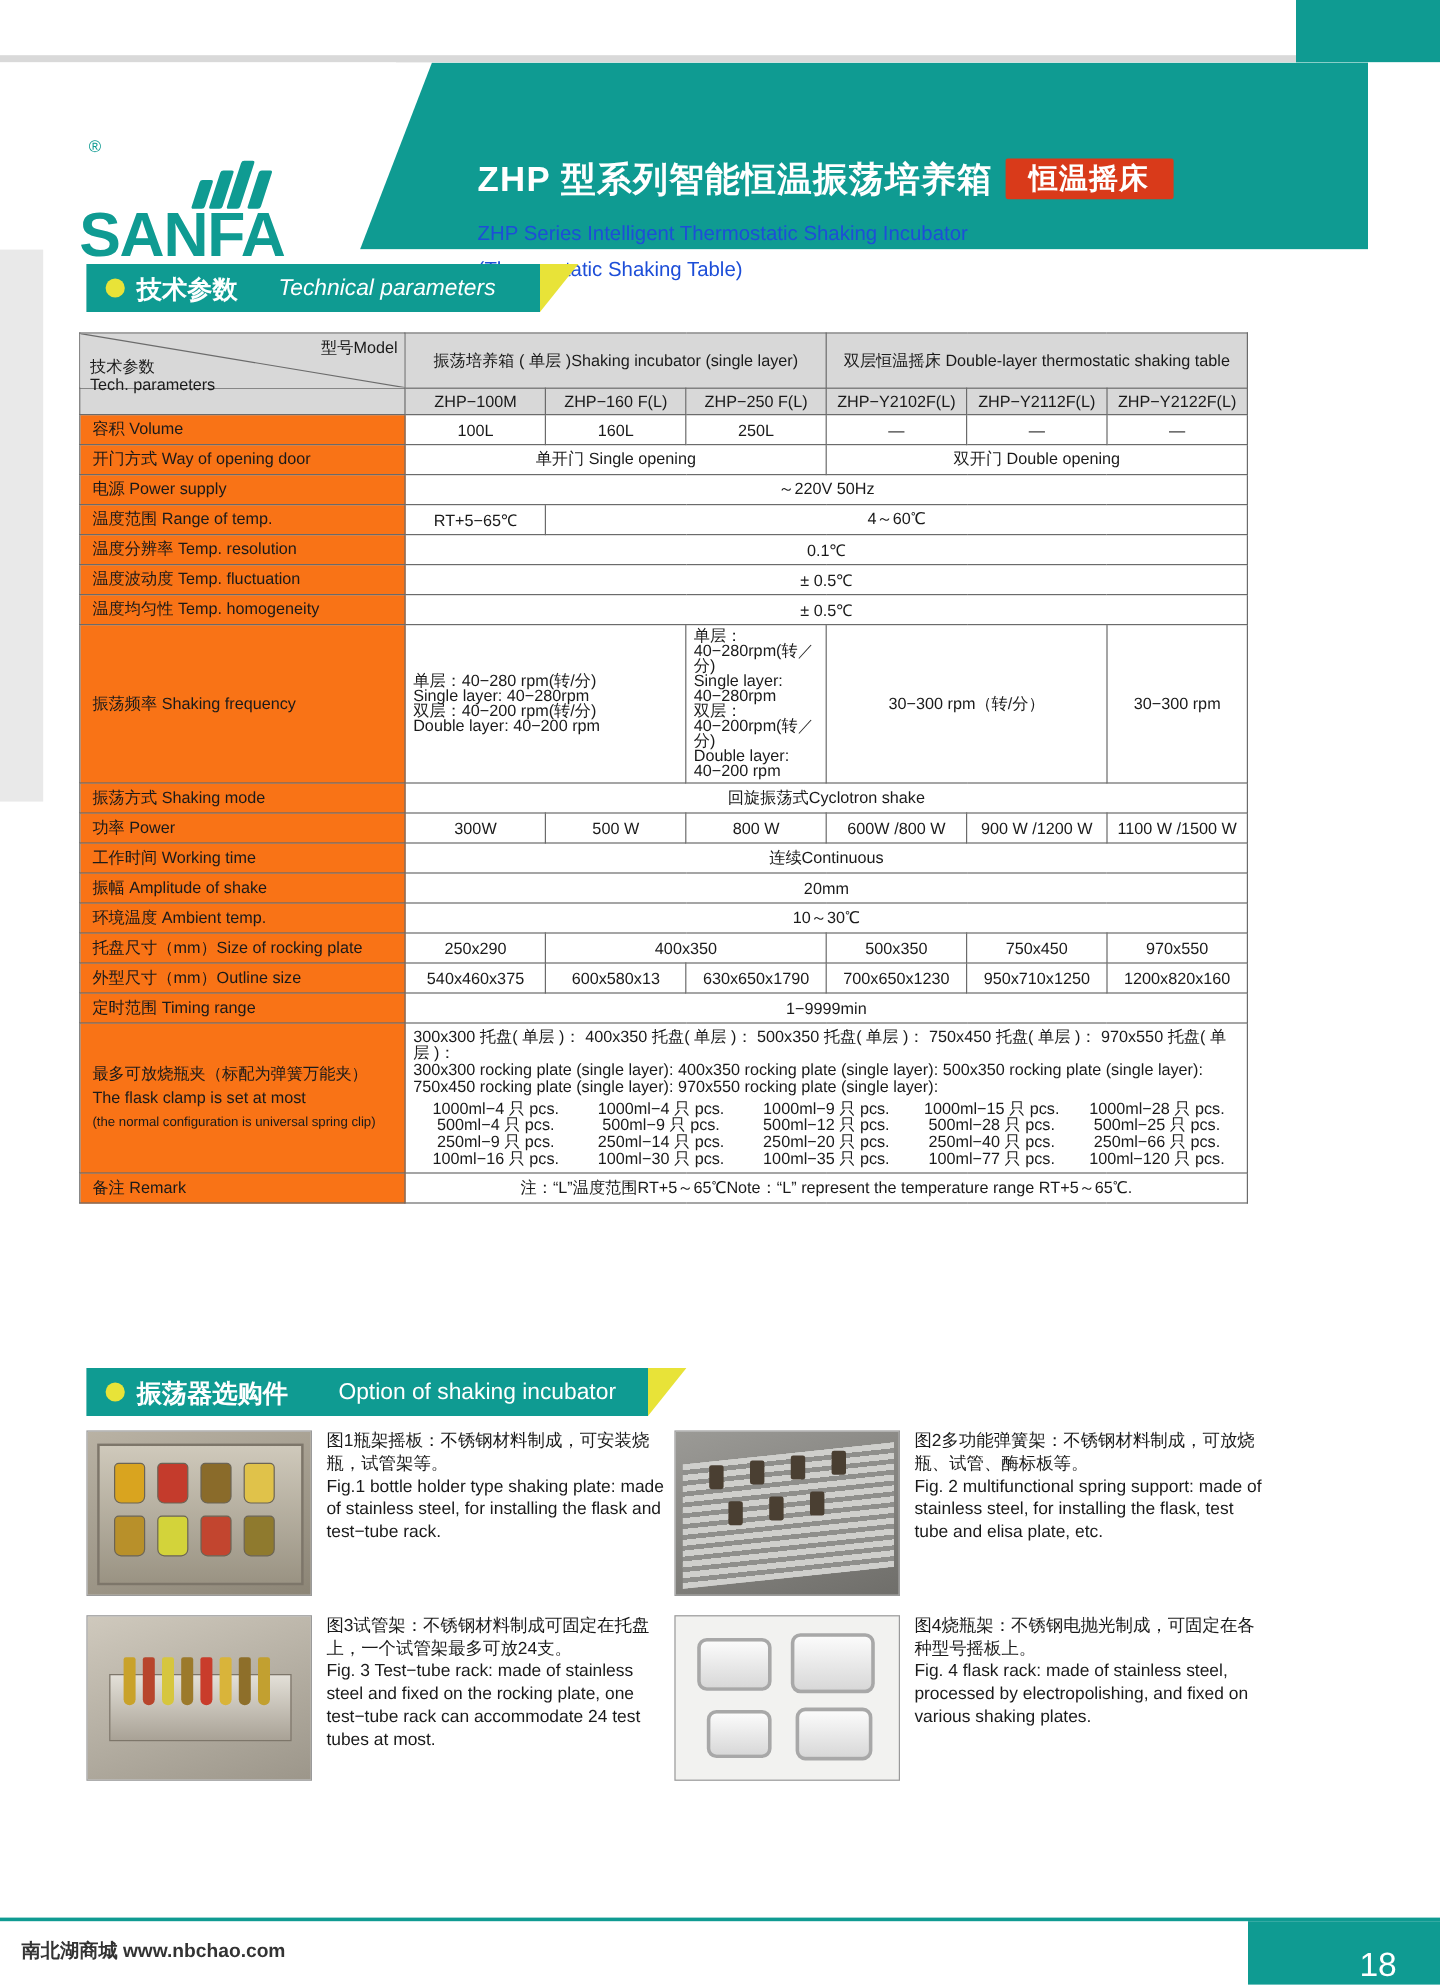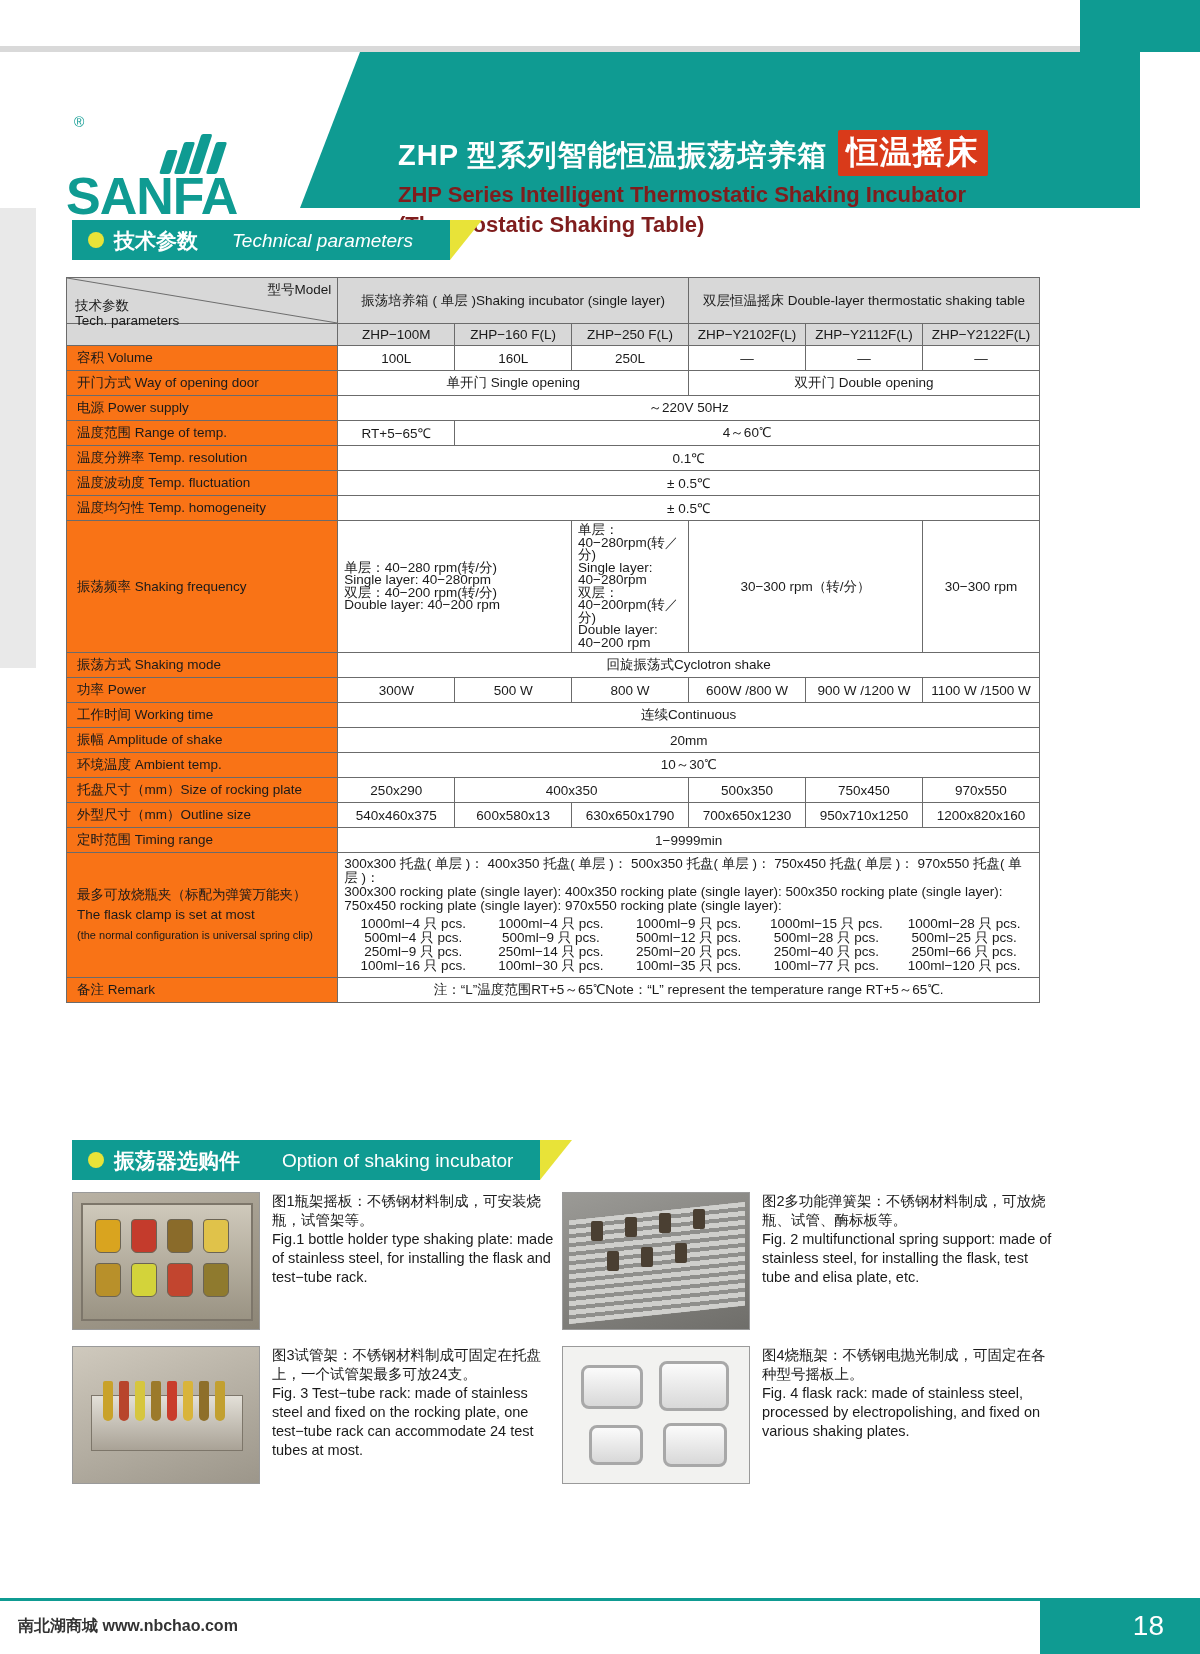--- a/index.html
+++ b/index.html
@@ -25,22 +25,22 @@
   .logo { position:absolute; left:62px; top:80px; display:flex; align-items:flex-end;flex-direction:column; }
   .logo-mark { width:74px; height:42px; position:relative; }
   .logo-mark span { position:absolute; bottom:0; width:11px; background:#0f9b92; transform:skewX(-18deg); border-radius:2px; }
   .logo-mark span:nth-child(1){ left:0; height:24px; }
   .logo-mark span:nth-child(2){ left:16px; height:32px; }
   .logo-mark span:nth-child(3){ left:32px; height:40px; }
   .logo-mark span:nth-child(4){ left:48px; height:32px; }
   .logo-text { font-family:"Liberation Sans", sans-serif; font-weight:bold; font-size:52px; color:#0f9b92; letter-spacing:-1px; line-height:44px; margin-left:4px; position:relative; }
   .reg { position:absolute; left:74px; top:62px; font-size:14px; color:#0f9b92; }
   .title-cn { position:absolute; left:398px; top:78px; font-size:29px; font-weight:bold; color:#ffffff; letter-spacing:1px; }
-  .title-badge { display:inline-block; background:#d93a1a; color:#ffffff; font-size:32px; font-weight:bold; padding:1px 9px; margin-left:10px; border-radius:2px; vertical-align:2px;}
-  .title-en { position:absolute; left:398px; top:128px; font-size:22px; color:#7f1d1d; line-height:30px; font-weight:bold; }
+  .title-badge { display:inline-block; background:#d93a1a; color:#ffffff; font-size:24px; font-weight:bold; padding:1px 20px; margin-left:10px; border-radius:2px; vertical-align:2px;}
+  .title-en { position:absolute; left:398px; top:128px; font-size:17px; color:#1d4ed8; line-height:30px; font-weight:normal; }
 
   
   .left-rail { position:absolute; left:0; top:208px; width:36px; height:460px; background:#e9e9e9; }
 
   
   .sec-head { position:absolute; height:40px; }
   .sec-head .bar { position:absolute; left:0; top:0; height:40px; background:#0f9b92; }
   .sec-head .tail { position:absolute; top:0; width:0; height:0; border-top:40px solid #e8e338; border-right:32px solid transparent; }
   .sec-head .dot { position:absolute; left:16px; top:12px; width:16px; height:16px; background:#e8e338; border-radius:50%; }
   .sec-head .label-cn { position:absolute; left:42px; top:7px; font-size:21px; color:#ffffff; font-weight:bold; }
@@ -95,21 +95,21 @@
   .ph3 .rack { position:absolute; left:18px; top:48px; width:152px; height:56px; background:linear-gradient(180deg,#e3e0d8,#a9a296); border:1px solid #7d766a; }
   .ph3 .t { position:absolute; width:10px; height:40px; border-radius:2px 2px 5px 5px; }
   .ph4 { background:#f2f2f0; }
   .ph4 .ring { position:absolute; border:3px solid #a8a8a8; border-radius:8px; background:linear-gradient(180deg,#fbfbfb,#d8d8d8); }
 
   
   .footer { position:absolute; left:0; bottom:0; width:1200px; height:56px; }
   .footer .line { position:absolute; left:0; top:0; width:1200px; height:3px; background:#0f9b92; }
   .footer .site { position:absolute; left:18px; top:18px; font-size:16px; color:#333;font-weight:bold; }
   .footer .pagebox { position:absolute; right:0; top:3px; width:160px; height:53px; background:#0f9b92; }
-  .footer .pagenum { position:absolute; right:36px; top:12px; font-size:28px; color:#ffffff; }
+  .footer .pagenum { position:absolute; right:36px; top:24px; font-size:28px; color:#ffffff; }
 </style>
 </head>
 <body>
 
 <div class="top-band">
   <div class="grey-line"></div>
   <div class="teal-right"></div>
 </div>
 
 <div class="header">

